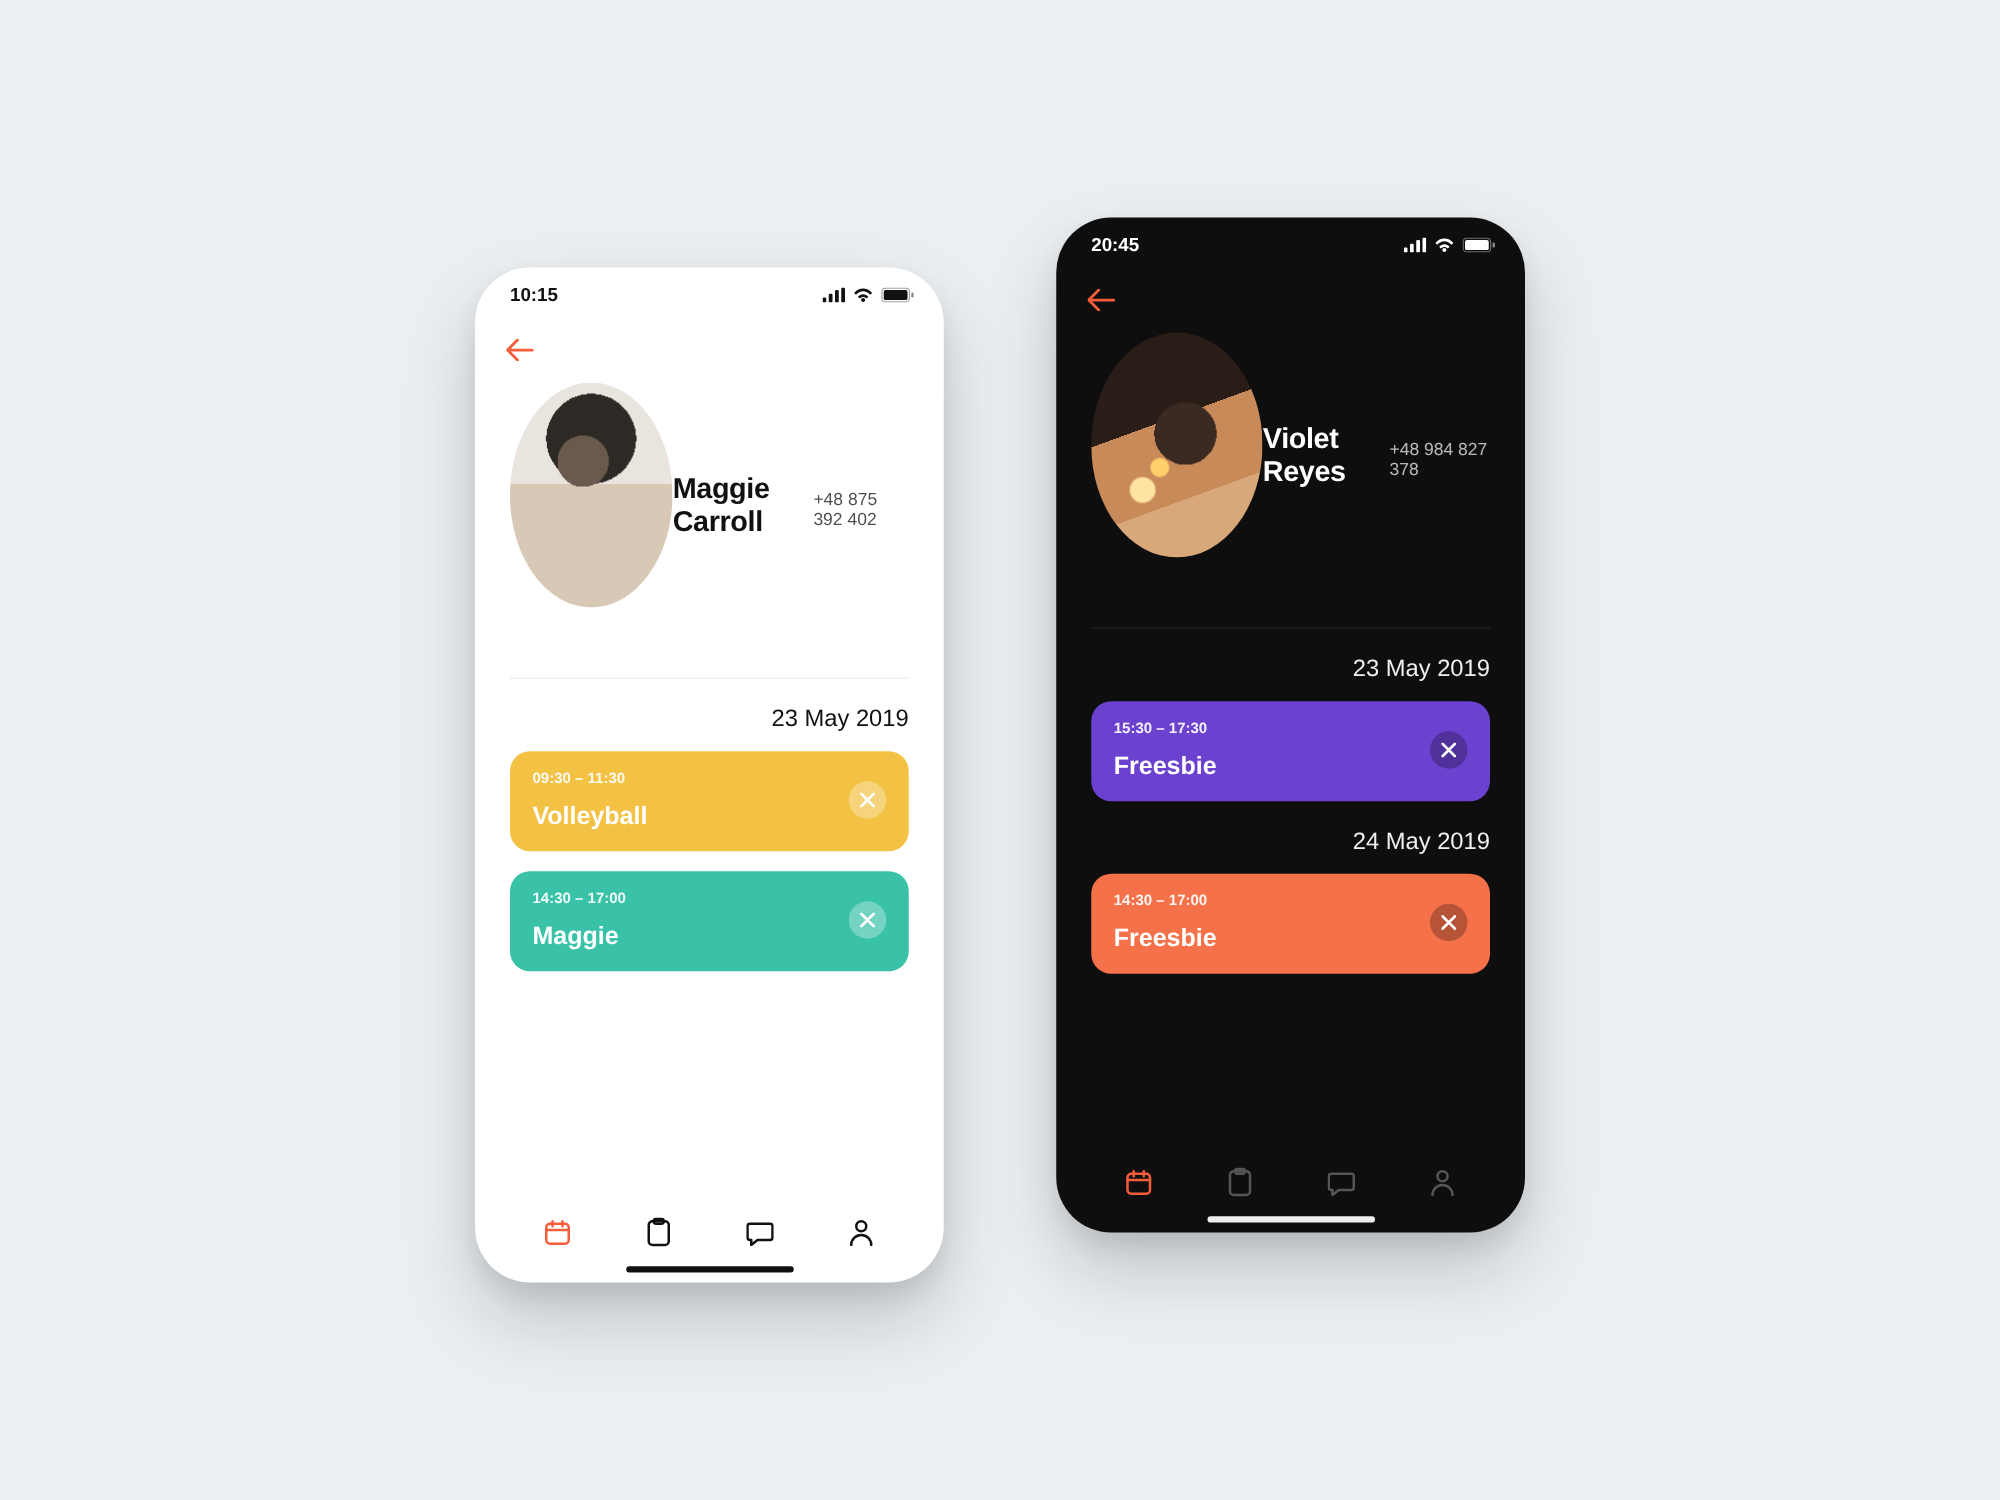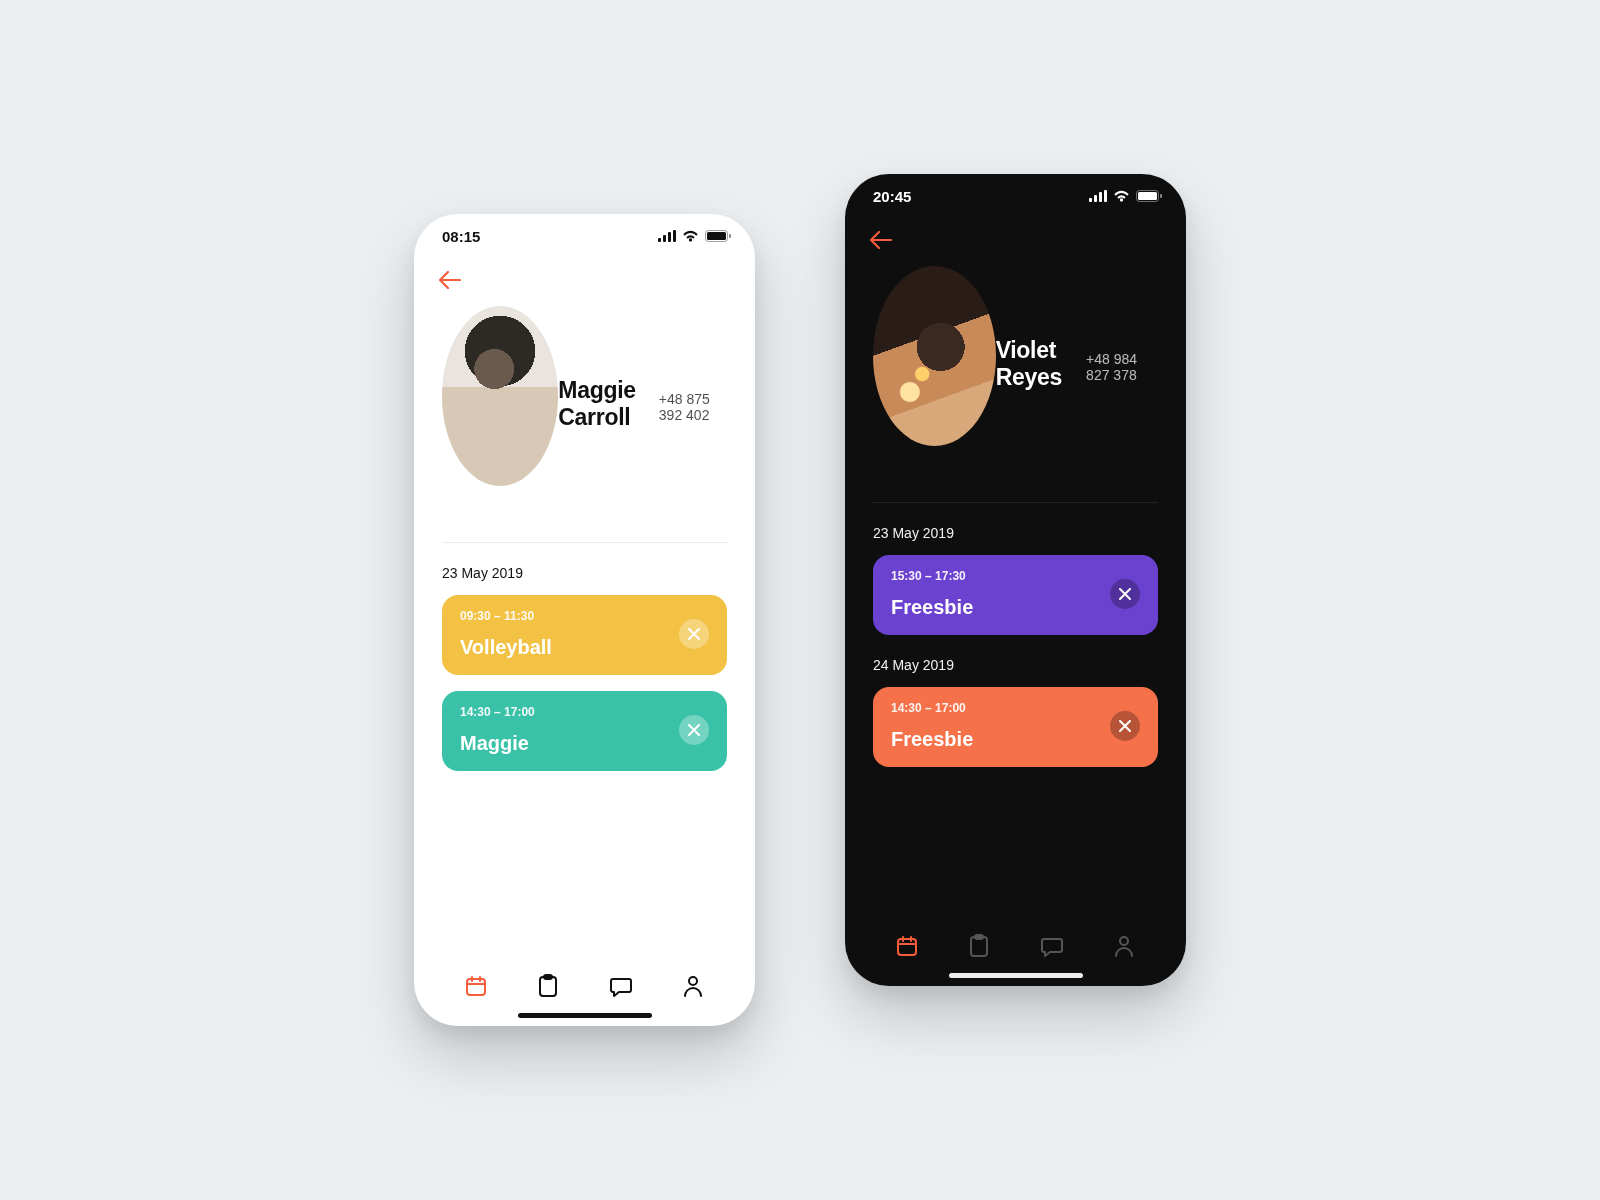--- a/index.html
+++ b/index.html
@@ -6,21 +6,21 @@
   html, body { width: 1600px; height: 1200px; }
   body {
     background: #ebeff2;
     font-family: -apple-system, BlinkMacSystemFont, "Segoe UI", Helvetica, Arial, sans-serif;
     display: flex;
     align-items: center;
     justify-content: center;
     gap: 90px;
   }
   .phone {
-    width: 341px;
+    width: 375px;
     height: 812px;
     border-radius: 44px;
     position: relative;
     overflow: hidden;
     box-shadow: 0 30px 60px rgba(0,0,0,0.18), 0 10px 20px rgba(0,0,0,0.08);
     display: flex;
     flex-direction: column;
   }
   .phone.light { background: #ffffff; color: #111; margin-top: 40px; }
   .phone.dark  { background: #0e0e0e; color: #f3f3f3; margin-top: -40px; }
@@ -63,21 +63,21 @@
       linear-gradient(160deg,#2a1d18 0 40%,#c98a5a 40% 70%,#d9a87a 70% 100%);
   }
   .name { font-size: 23px; font-weight: 700; letter-spacing: -0.3px; margin-bottom: 6px; }
   .phone-num { font-size: 14px; opacity: .75; }
 
   .divider { height:1px; margin: 16px 28px 0; }
   .phone.light .divider { background:#ececec; }
   .phone.dark  .divider { background:#222; }
 
   .content { flex:1; overflow:hidden; padding: 0 28px; }
-  .date-label { font-size: 14px; font-weight: 500; margin: 22px 0 14px; }
+  .date-label { font-size: 19px; font-weight: 500; margin: 22px 0 14px; text-align: right; }
   .phone.dark .date-label { color:#f0f0f0; }
 
   .card {
     border-radius: 16px;
     padding: 14px 18px 16px;
     display:flex; align-items:center; justify-content:space-between;
     margin-bottom: 16px;
     color: #fff;
     gap: 32px;
   }
@@ -97,21 +97,21 @@
   .phone.light .home-indicator { background:#111; }
   .phone.dark  .home-indicator { background:#eee; }
 
   .phone.dark .status-bar, .phone.dark .name { color:#fff; }
 </style>
 </head>
 <body>
 
 <div class="phone light">
   <div class="status-bar">
-    <span>08:15</span>
+    <span>10:15</span>
     <div class="status-right">
       <svg width="18" height="12" viewBox="0 0 18 12">
           <rect x="0" y="8" width="3" height="4" rx="1" fill="currentColor"></rect>
           <rect x="5" y="5" width="3" height="7" rx="1" fill="currentColor"></rect>
           <rect x="10" y="2" width="3" height="10" rx="1" fill="currentColor"></rect>
           <rect x="15" y="0" width="3" height="12" rx="1" fill="currentColor"></rect>
         </svg>
       <svg width="17" height="12" viewBox="0 0 17 12">
           <path d="M8.5 11.5c.9 0 1.6-.7 1.6-1.6S9.4 8.3 8.5 8.3s-1.6.7-1.6 1.6.7 1.6 1.6 1.6zm-4.2-4.2l1.5 1.5c.7-.8 1.7-1.3 2.7-1.3s2 .5 2.7 1.3l1.5-1.5C11.5 6 10 5.3 8.5 5.3S5.5 6 4.3 7.3zM1.3 4.3l1.5 1.5C4.4 4 6.4 3 8.5 3s4.1 1 5.7 2.8l1.5-1.5C13.7 2 11.2.8 8.5.8S3.3 2 1.3 4.3z" fill="currentColor"></path>
         </svg>

